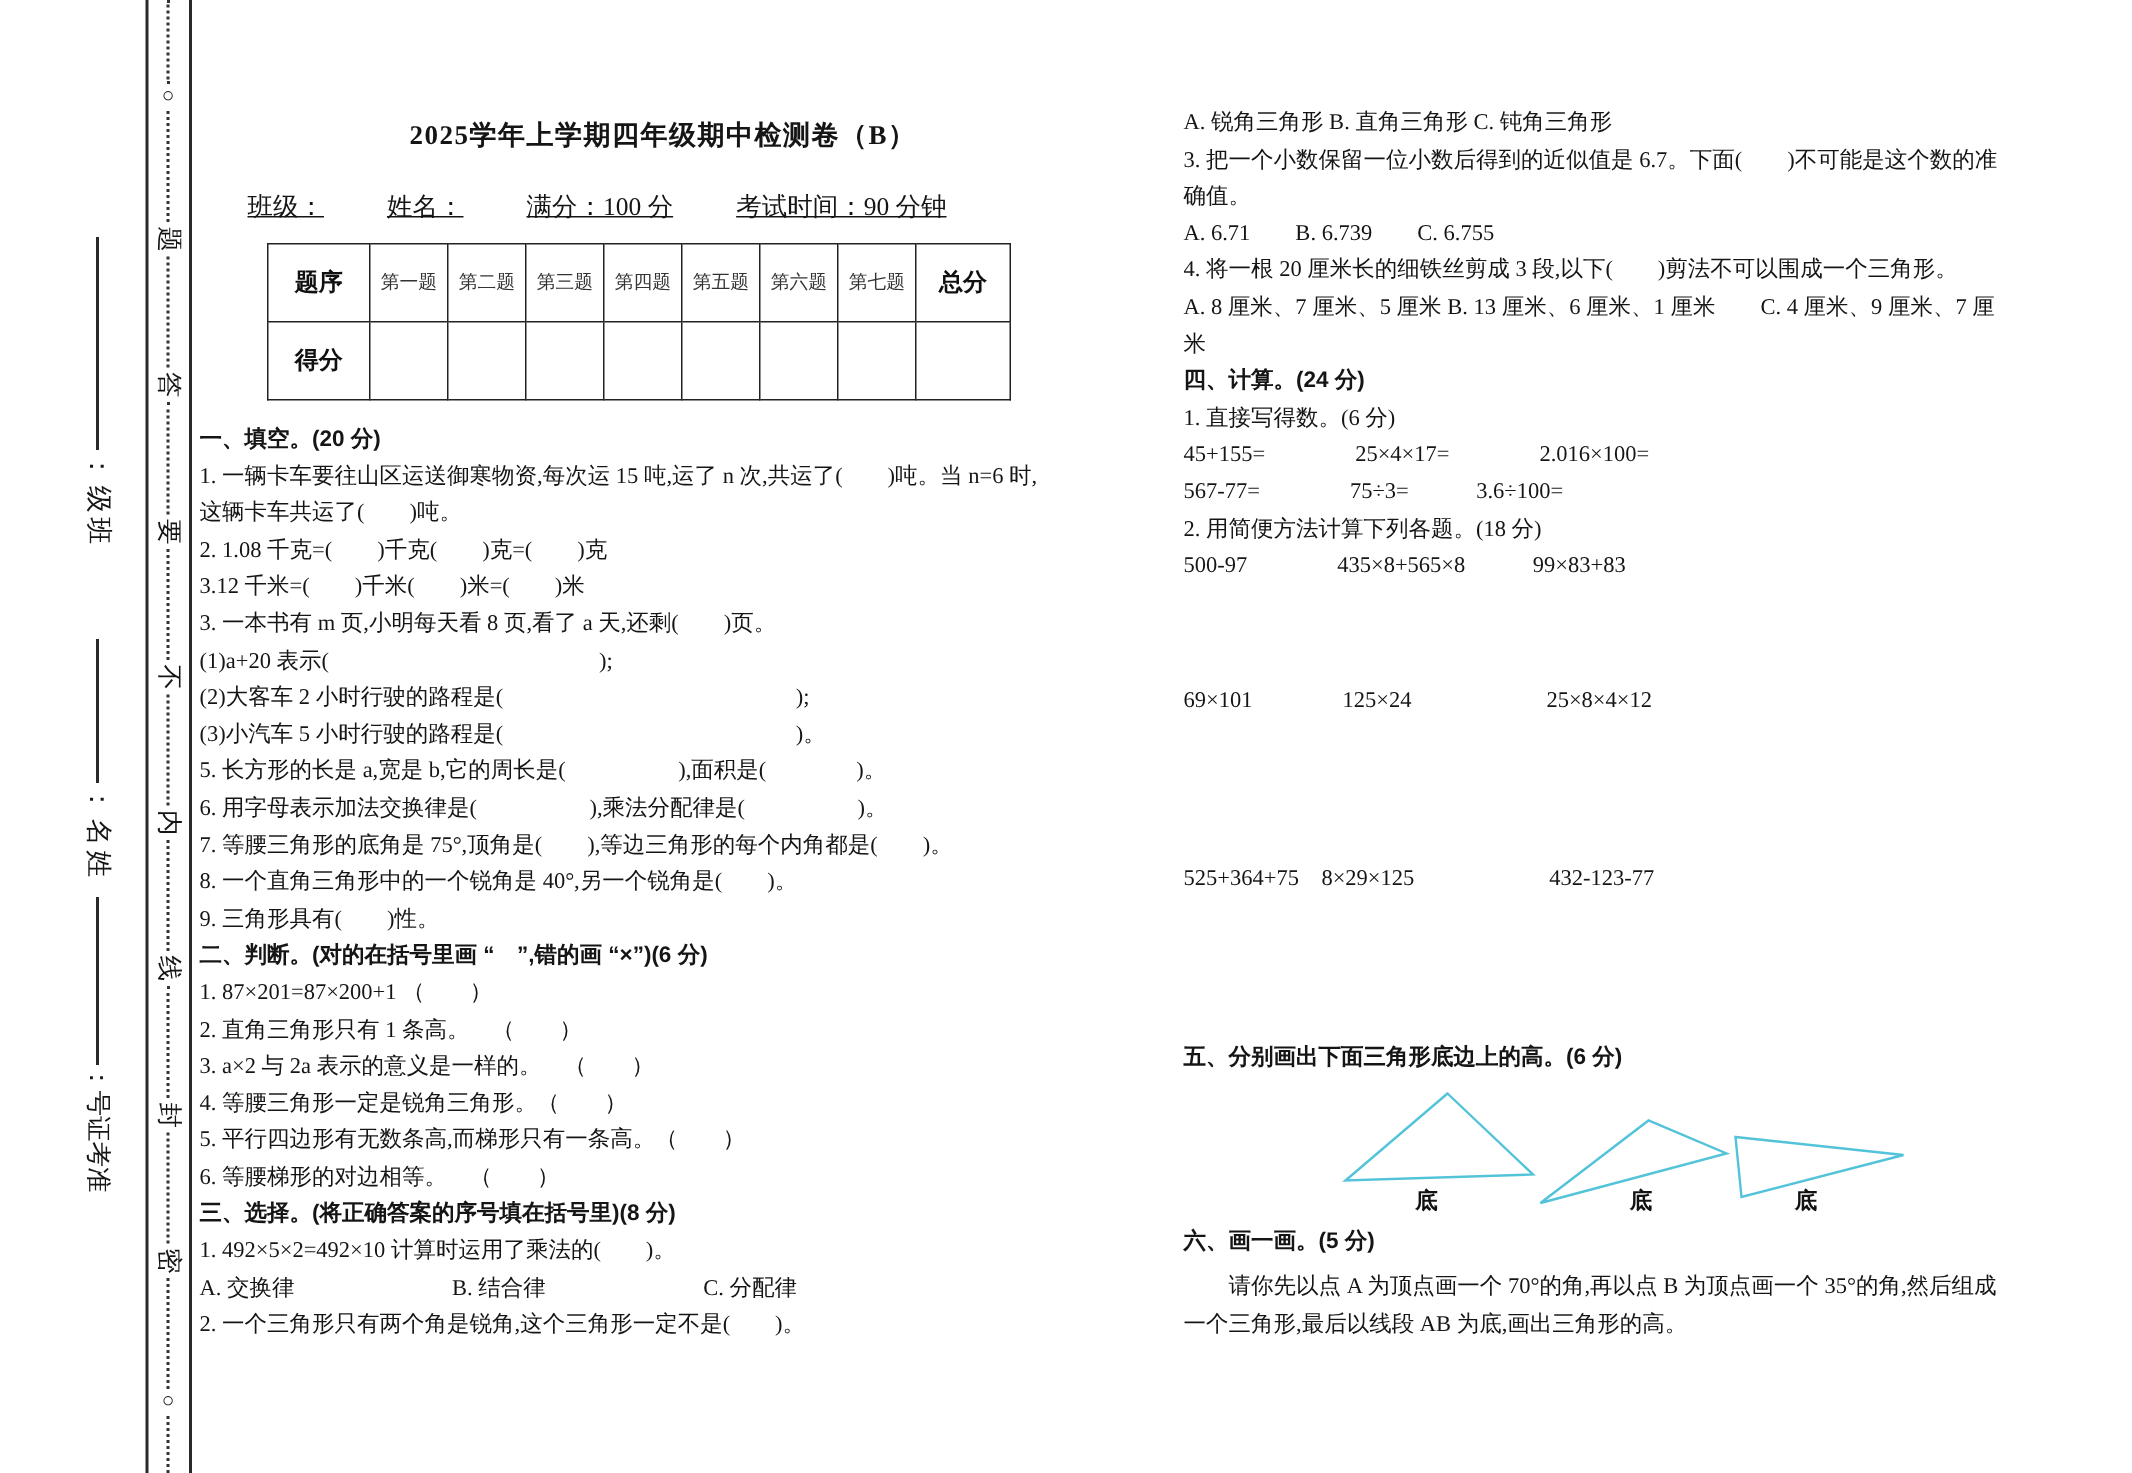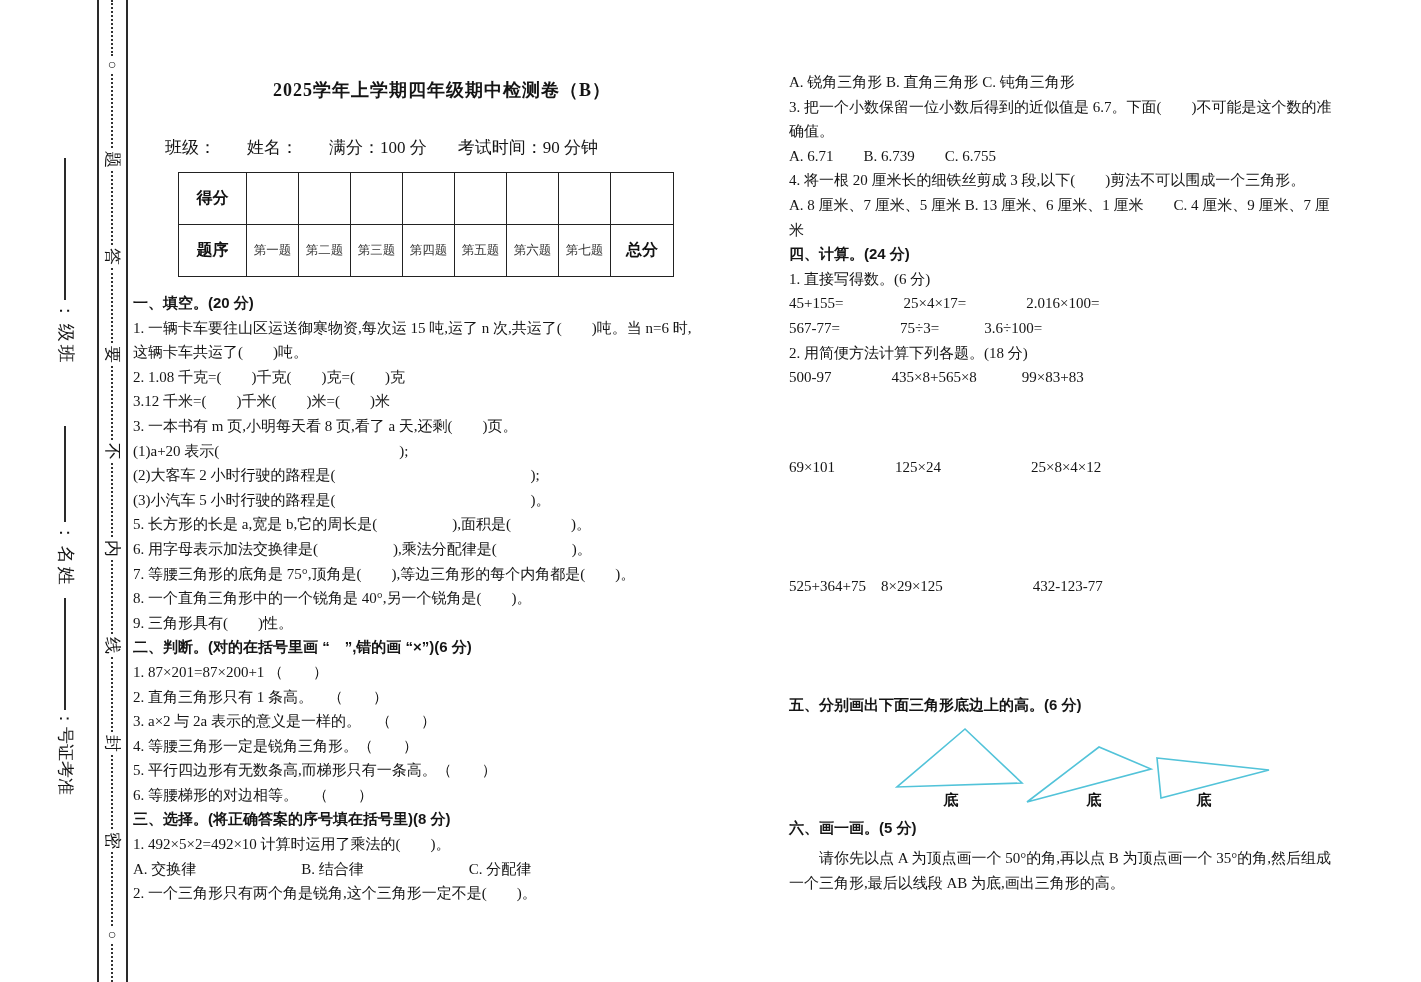--- a/index.html
+++ b/index.html
@@ -19,21 +19,21 @@
   .seal-circle{font-size:14px;line-height:1;padding:2px 0;}
   .mlabel{position:absolute;left:50px;width:30px;display:flex;flex-direction:column;align-items:center;}
   .mlabel-line{width:1.5px;background:#2a2a2a;}
   .mlabel-char{font-size:18px;line-height:1.2;transform:rotate(90deg);
                font-family:"Liberation Sans",sans-serif;}
   .mlabel.small .mlabel-char{font-size:17px;line-height:1.0;}
   
   .col-left{position:absolute;left:133px;top:75px;width:618px;}
   .col-right{position:absolute;left:789px;top:70px;width:625px;}
   .title{font-size:18px;font-weight:bold;text-align:center;line-height:30px;letter-spacing:1px;}
-  .info-row{display:flex;gap:31px;font-size:17px;margin-top:31px;padding-left:32px;white-space:nowrap;}
+  .info-row{display:flex;gap:42px;font-size:17px;margin-top:21px;padding-left:32px;white-space:nowrap;text-decoration:underline;}
   
   .score-table{border-collapse:collapse;margin:13px 0 0 45px;table-layout:fixed;}
   .score-table td{border:1.4px solid #222;height:51px;text-align:center;vertical-align:middle;
                   font-size:12.5px;color:#333;padding:0;}
   .score-table td.big{font-size:16px;font-weight:bold;color:#111;
                       font-family:"Liberation Sans",sans-serif;}
   
   .lines{margin-top:14px;}
   .line{font-size:15px;line-height:24.6px;height:24.6px;white-space:nowrap;}
   .hd{font-weight:bold;font-family:"Liberation Sans",sans-serif;}
@@ -114,40 +114,40 @@
           <col style="width:52px">
           <col style="width:52px">
         <col style="width:52px">
           <col style="width:52px">
           <col style="width:52px">
           <col style="width:52px">
         <col style="width:63px">
       </colgroup>
       <tbody>
           <tr>
-        <td class="big">得分</td>
-        <td></td>
-        <td></td>
-        <td></td>
-        <td></td>
-        <td></td>
-        <td></td>
-        <td></td>
-        <td></td>
-      </tr>
-      <tr>
         <td class="big">题序</td>
         <td>第一题</td>
         <td>第二题</td>
         <td>第三题</td>
         <td>第四题</td>
         <td>第五题</td>
         <td>第六题</td>
         <td>第七题</td>
         <td class="big">总分</td>
+      </tr>
+      <tr>
+        <td class="big">得分</td>
+        <td></td>
+        <td></td>
+        <td></td>
+        <td></td>
+        <td></td>
+        <td></td>
+        <td></td>
+        <td></td>
       </tr>
     </tbody>
       </table>
 
     <div class="lines">
       <div class="line hd">一、填空。(20 分)</div>
       <div class="line">1. 一辆卡车要往山区运送御寒物资,每次运 15 吨,运了 n 次,共运了(　　)吨。当 n=6 时,</div>
       <div class="line">这辆卡车共运了(　　)吨。</div>
       <div class="line">2.  1.08 千克=(　　)千克(　　)克=(　　)克</div>
       <div class="line">3.12 千米=(　　)千米(　　)米=(　　)米</div>
@@ -195,17 +195,17 @@
     <svg class="fig" width="392" height="88" viewBox="0 0 392 88">
       <polygon points="76,7 8,65 133,61" fill="none" stroke-width="1.6" stroke="#52c3d9"></polygon>
       <polygon points="138,80 210,25 262,47" fill="none" stroke-width="1.6" stroke="#52c3d9"></polygon>
       <polygon points="268,36 380,48 272,76" fill="none" stroke-width="1.6" stroke="#52c3d9"></polygon>
       <text x="62" y="83" text-anchor="middle">底</text>
       <text x="205" y="83" text-anchor="middle">底</text>
       <text x="315" y="83" text-anchor="middle">底</text>
     </svg>
 
     <div class="line hd">六、画一画。(5 分)</div>
-    <div class="line gt6">　　请你先以点 A 为顶点画一个 50°的角,再以点 B 为顶点画一个 35°的角,然后组成</div>
+    <div class="line gt6">　　请你先以点 A 为顶点画一个 70°的角,再以点 B 为顶点画一个 35°的角,然后组成</div>
     <div class="line">一个三角形,最后以线段 AB 为底,画出三角形的高。</div>
   </div>
 
 </div>
 
 </body></html>

